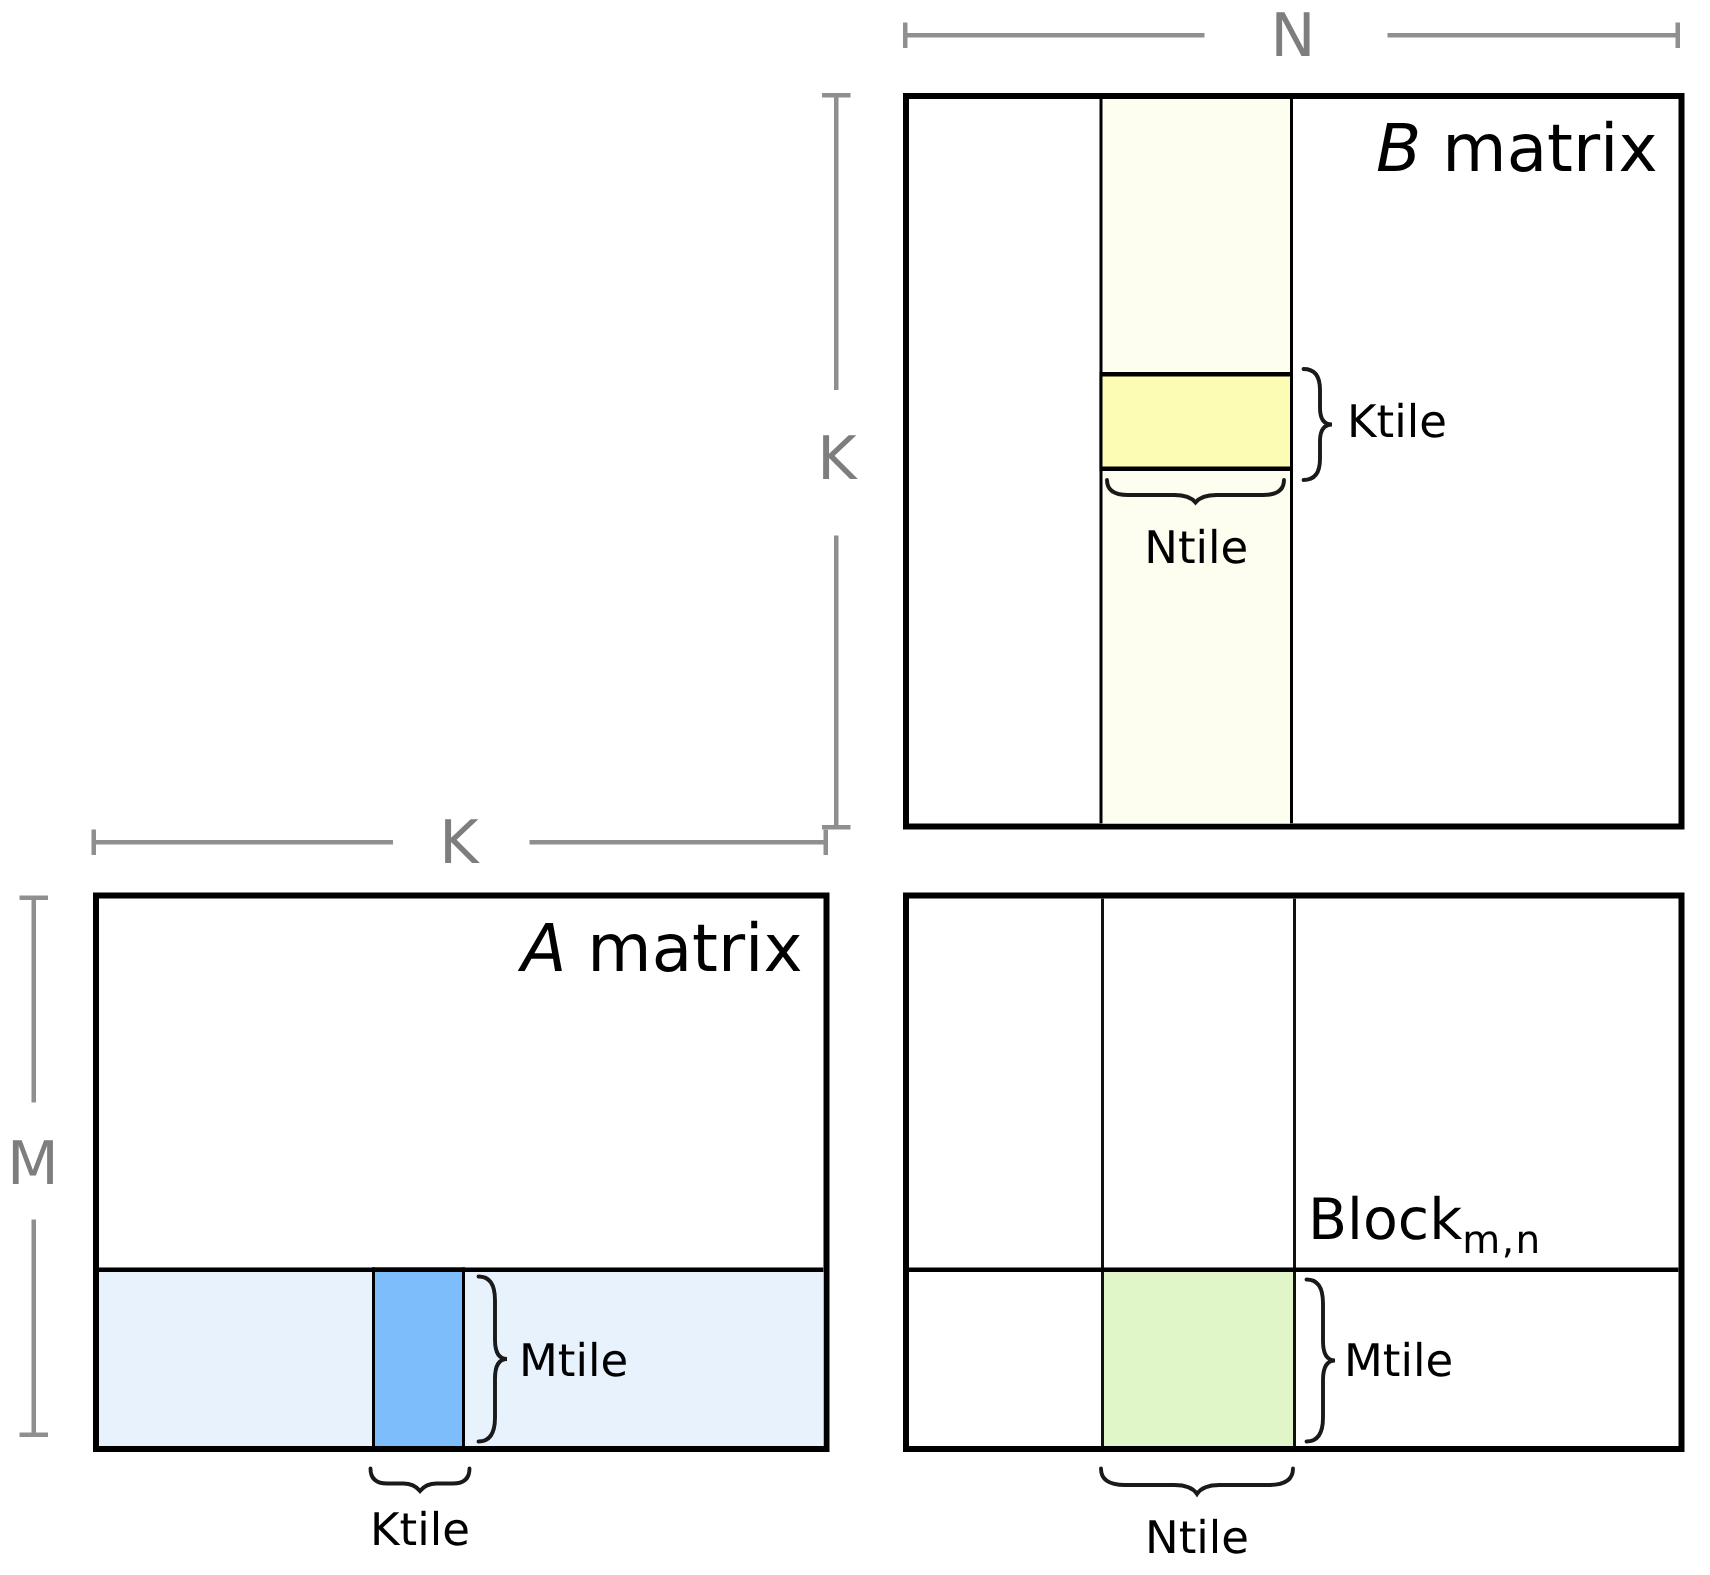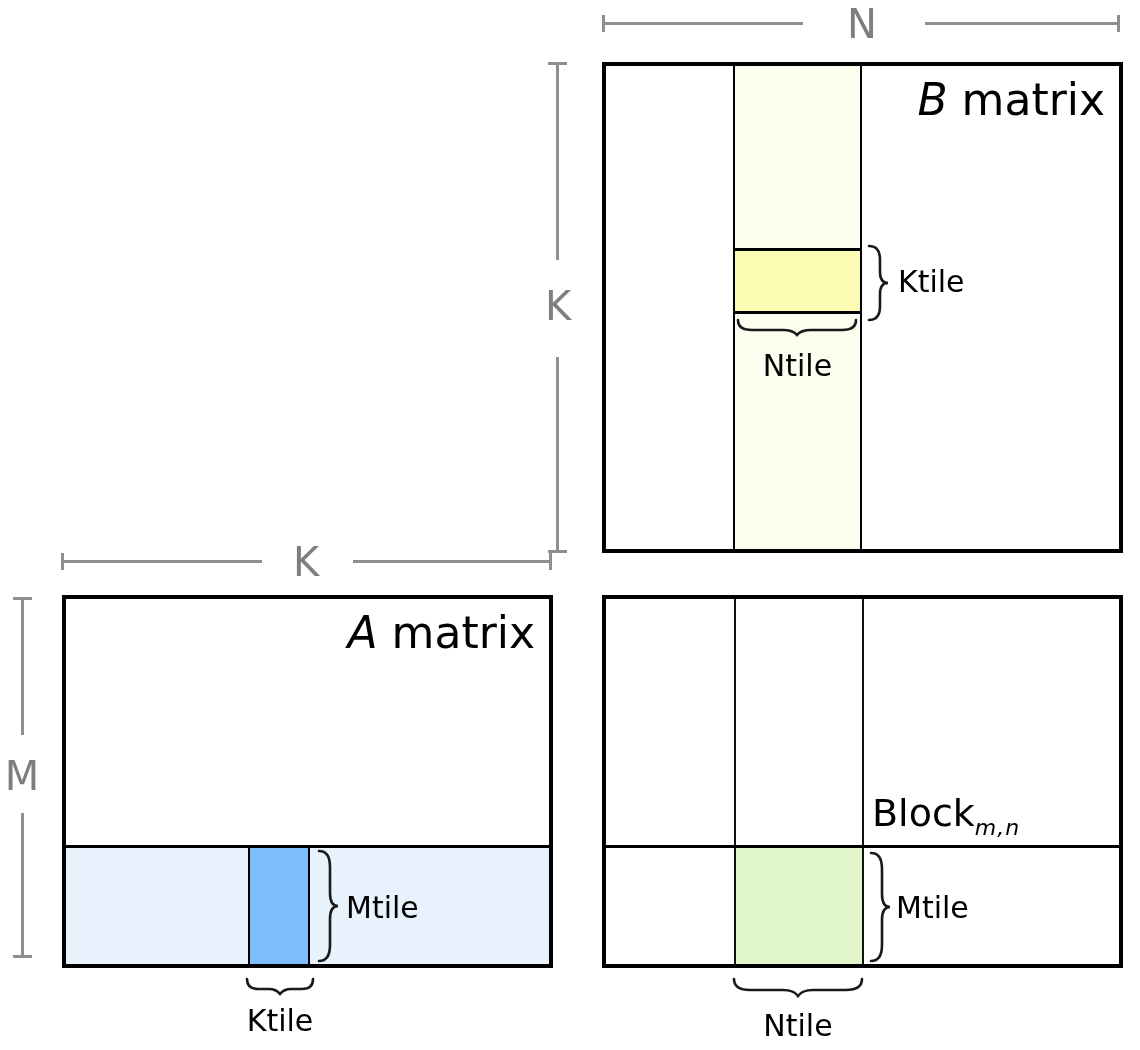--- a/index.html
+++ b/index.html
@@ -26,21 +26,21 @@
   .strip-a{position:absolute;left:0;top:246px;width:483px;height:119px;box-sizing:border-box;
            background:var(--strip-blue);border-top:3px solid #000;}
   .tile-blue{position:absolute;left:182px;top:246px;width:62px;height:119px;box-sizing:border-box;
            background:var(--tile-blue);border:3px solid #000;border-bottom:none;border-left-width:2px;border-right-width:2px;}
   .tile-green{position:absolute;left:128px;top:246px;width:130px;height:119px;background:var(--tile-green);}
   .cline-v{position:absolute;top:0;width:2px;height:365px;background:#111;}
   .cline-h{position:absolute;left:0;top:246px;width:513px;height:3px;background:#000;}
 
   .tile-label{position:absolute;font-size:30px;color:#000;white-space:nowrap;}
   .block-label{position:absolute;font-size:38px;color:#000;white-space:nowrap;}
-  .block-label .sub{font-size:22px;font-style:italic;vertical-align:-9px;letter-spacing:1px;}
+  .block-label .sub{font-size:26px;vertical-align:-9px;letter-spacing:1px;}
 
   .brace{position:absolute;}
   .brace path{fill:none;stroke:#1a1a1a;stroke-width:2.6;stroke-linecap:round;}
 </style>
 </head>
 <body>
 
 <div id="stage">
 
   <div class="seg-h" style="left:603px;top:22px;width:200px;"></div>

